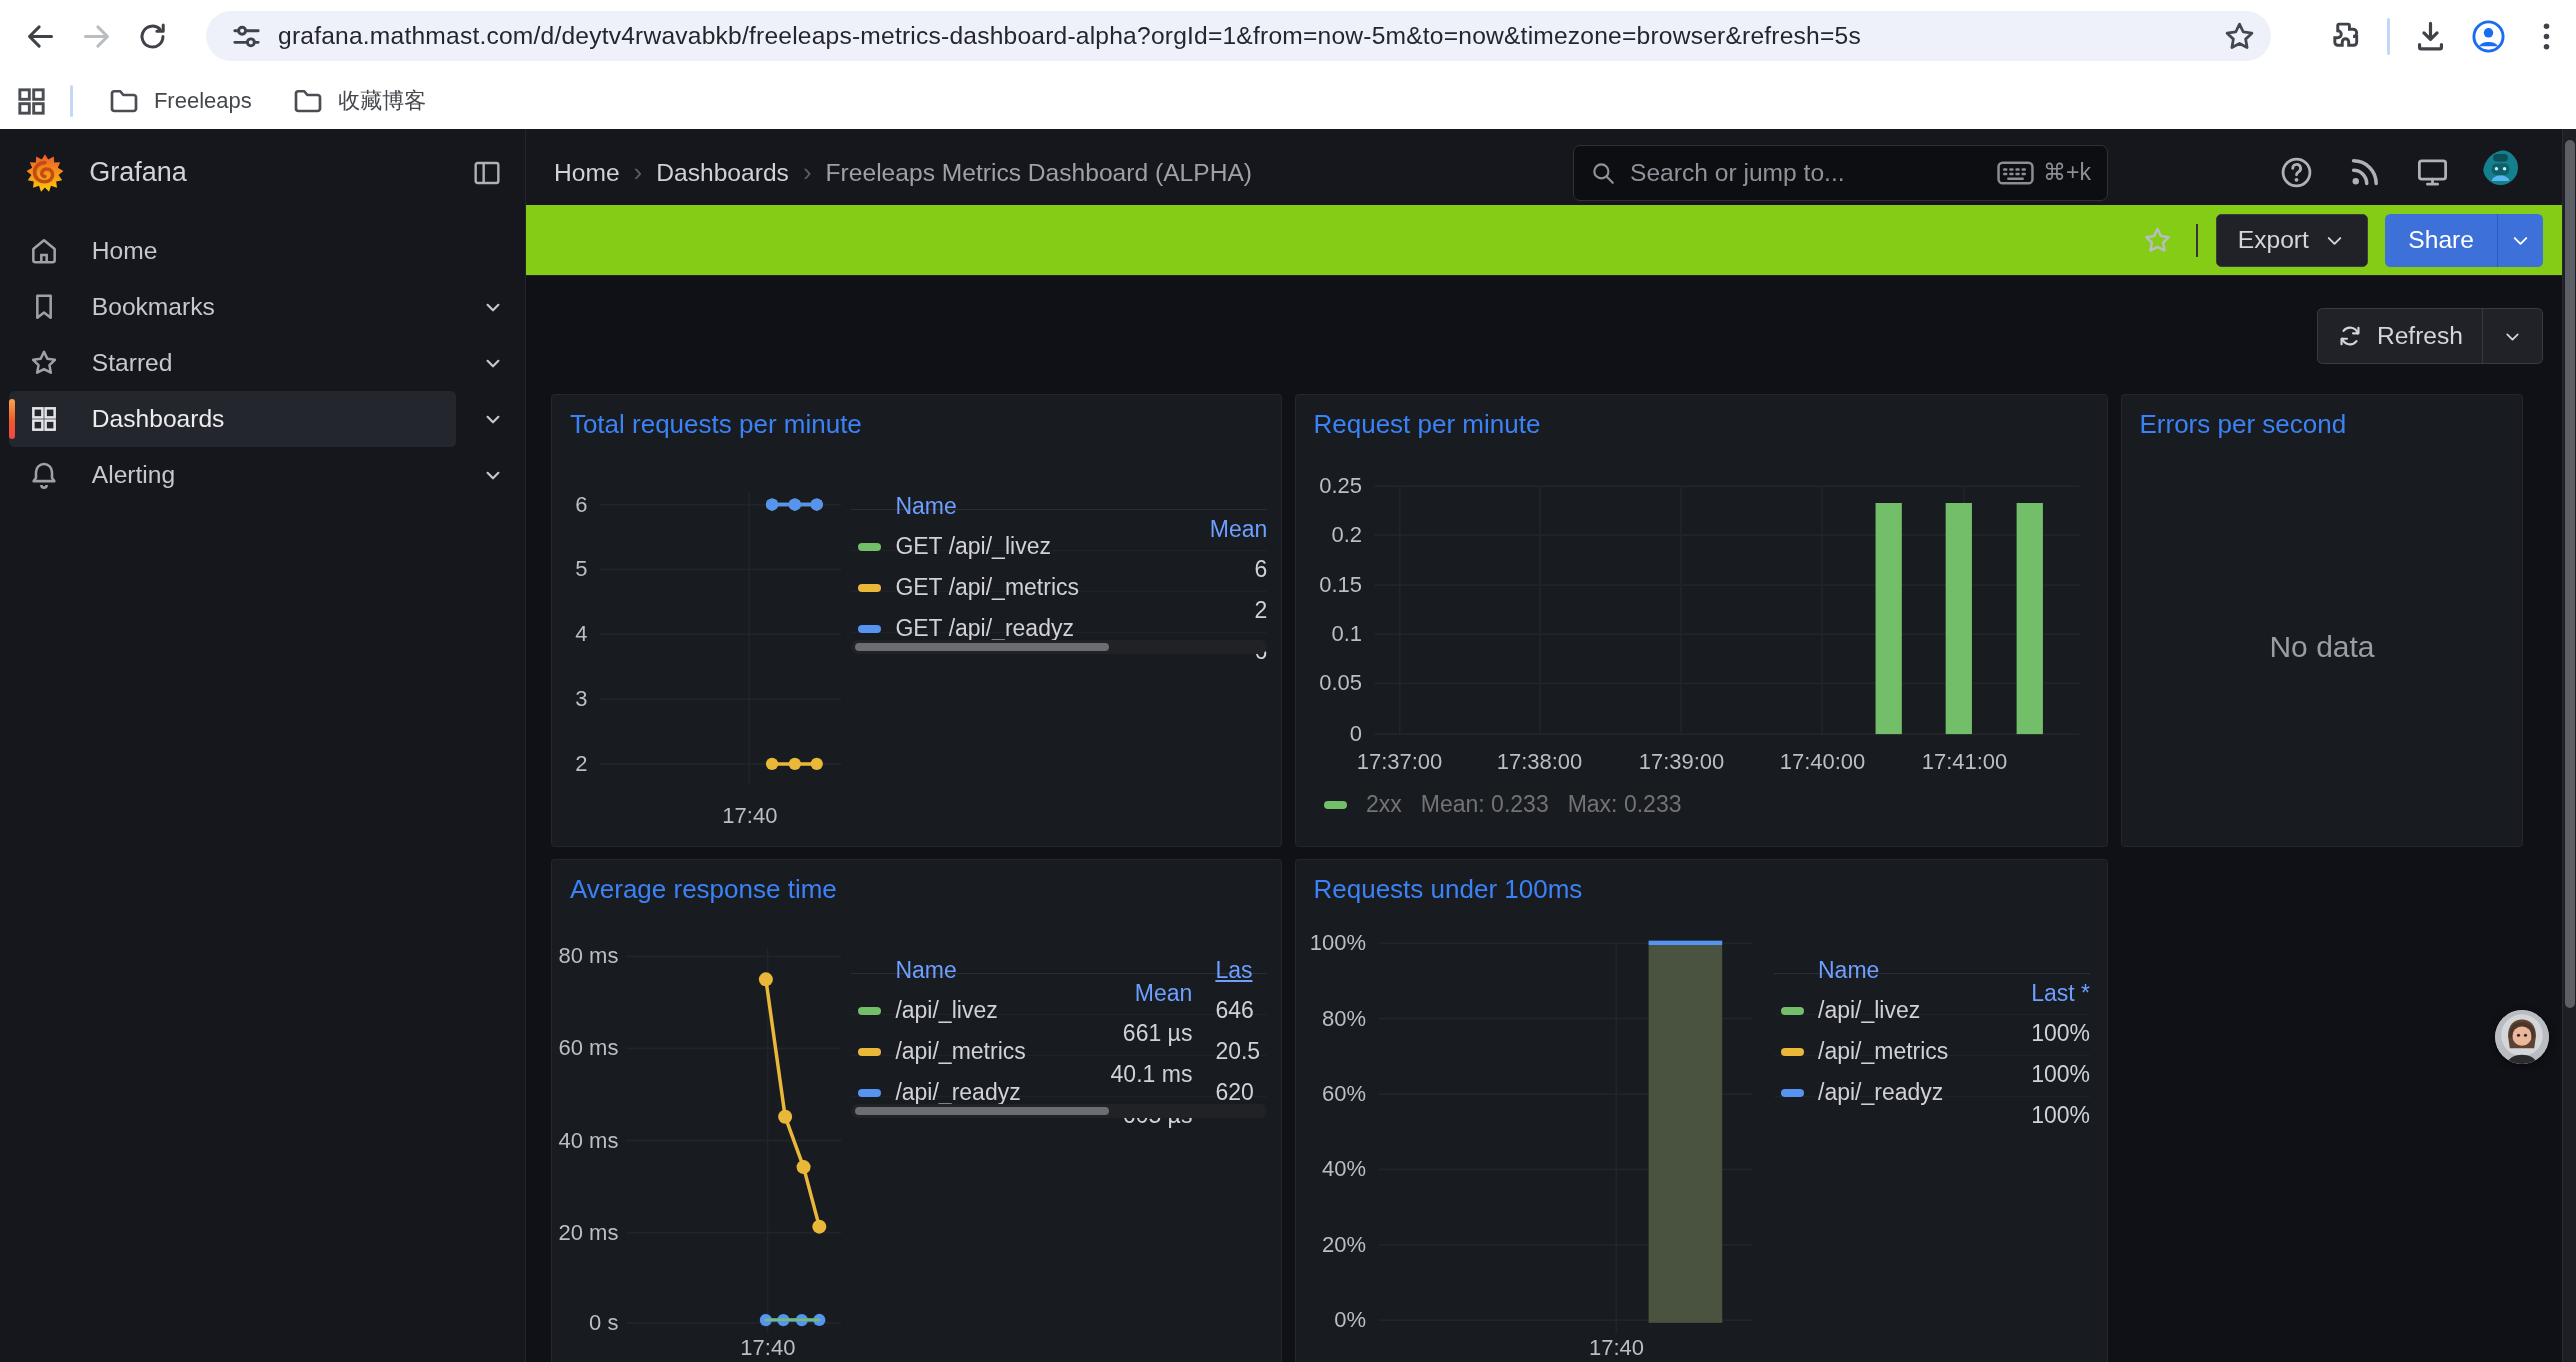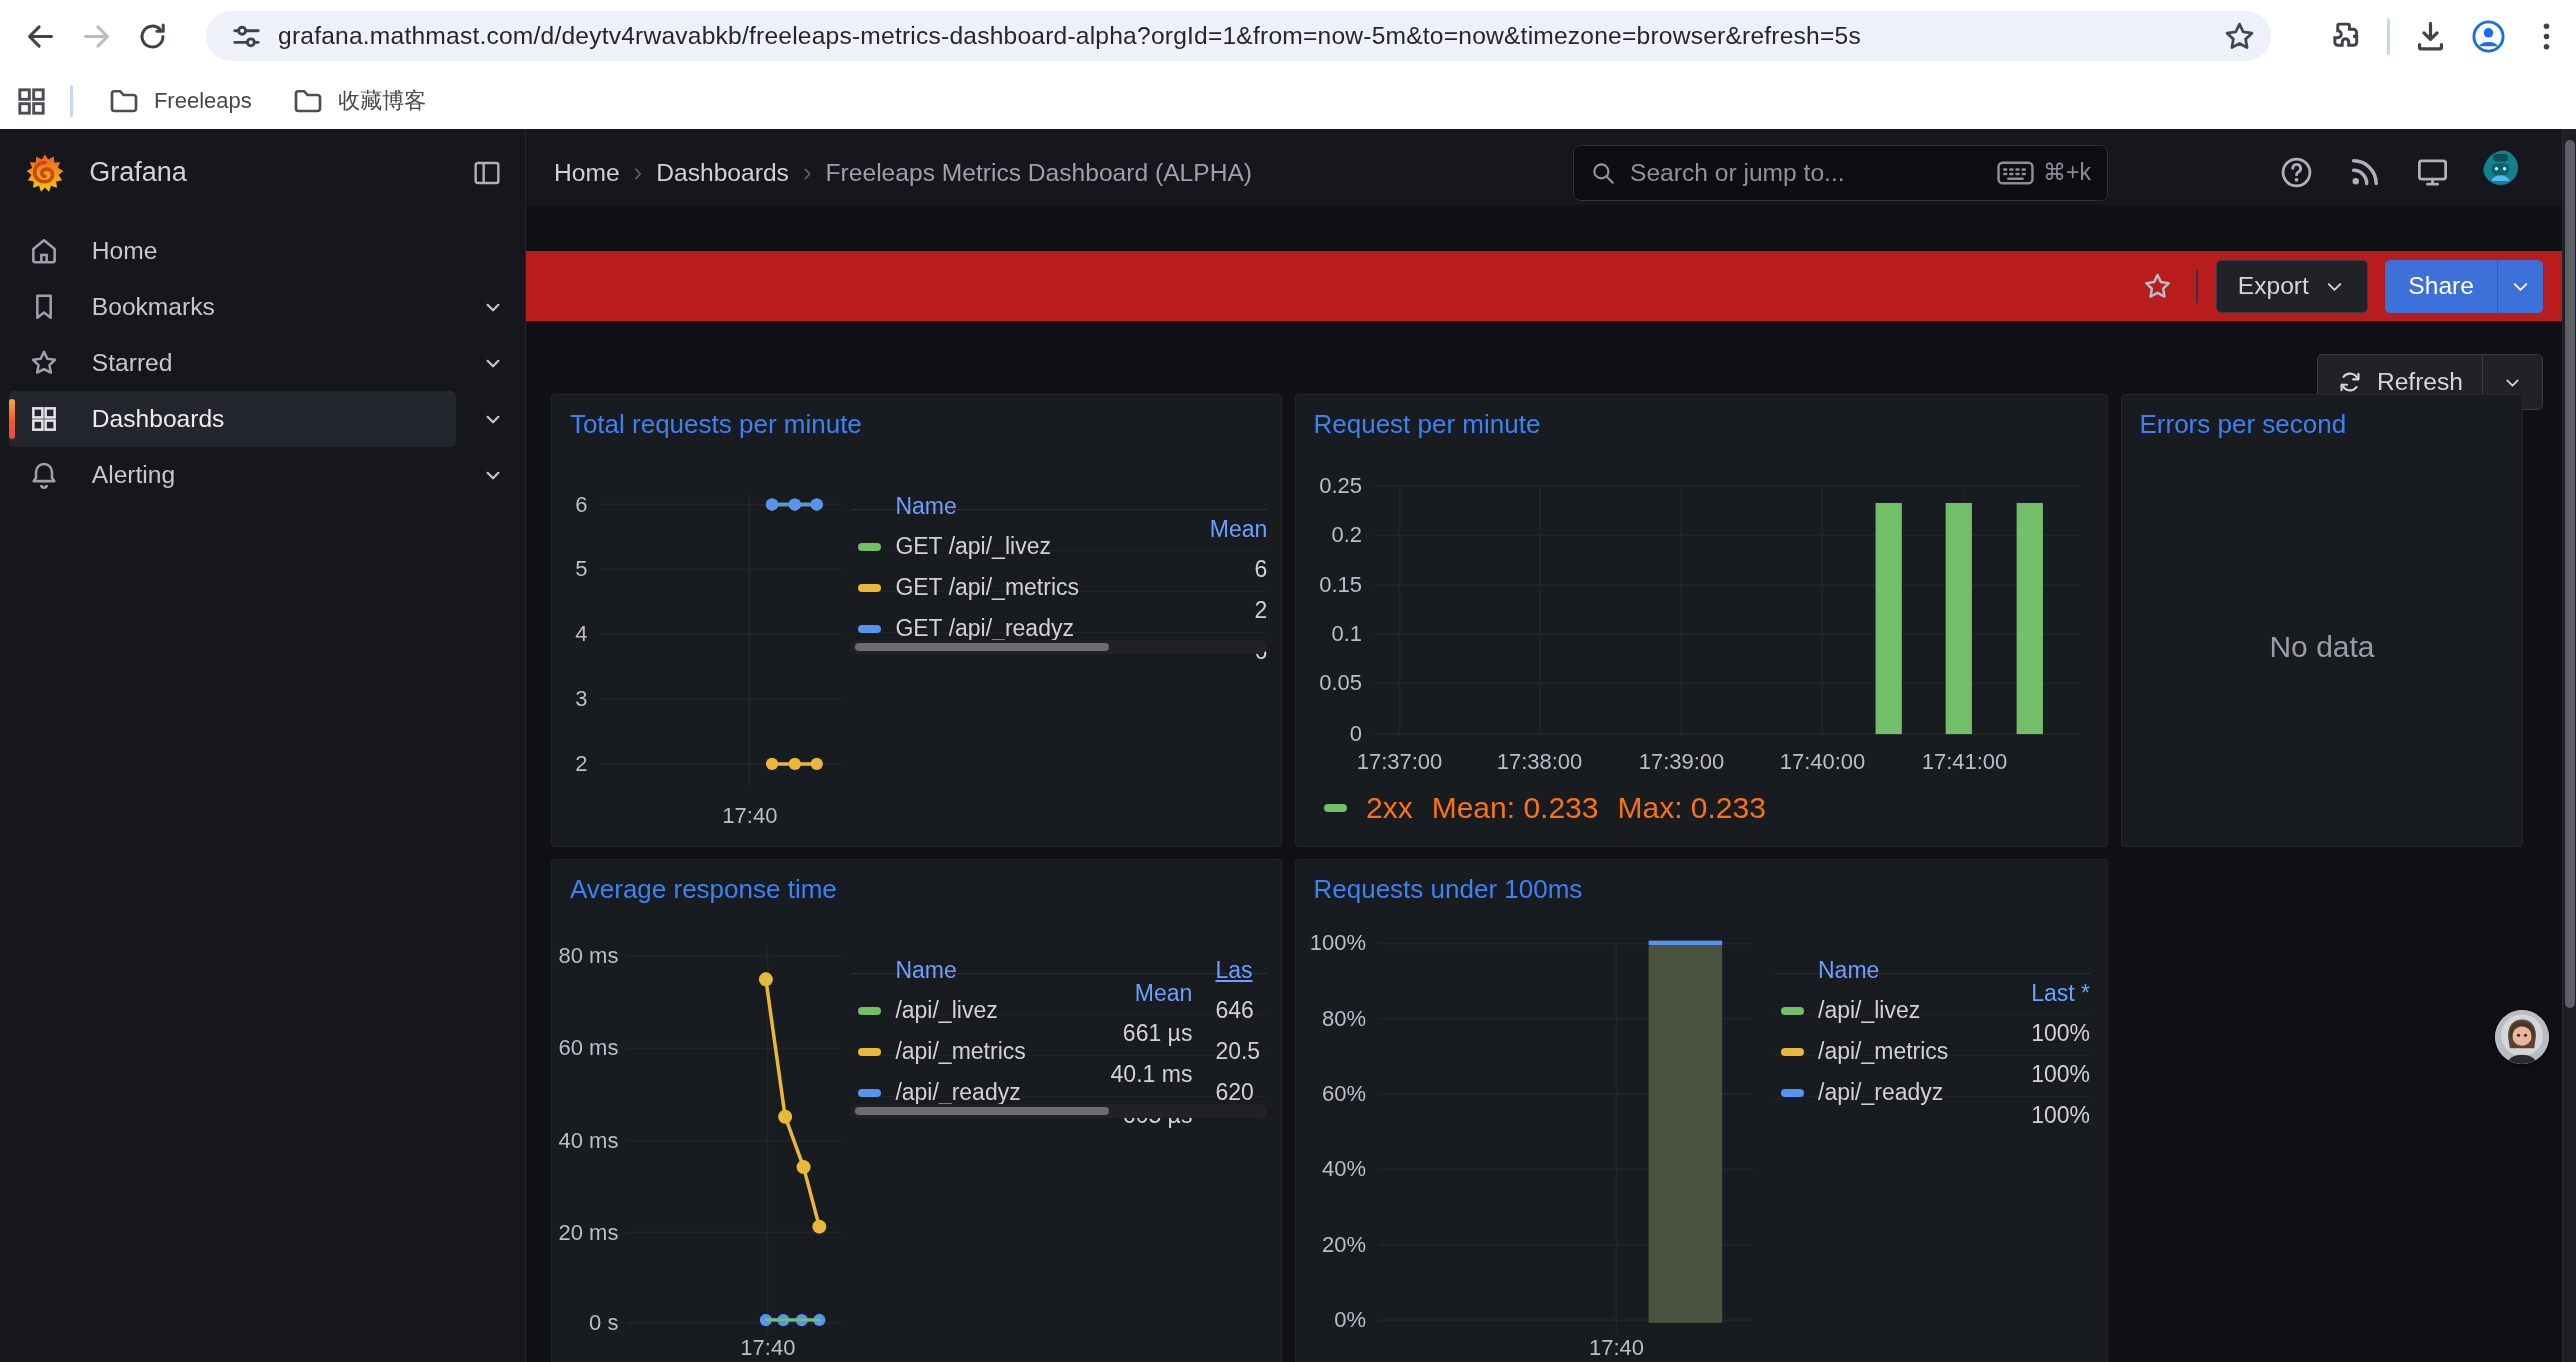--- a/index.html
+++ b/index.html
@@ -60,21 +60,21 @@
   .nav-label { font-size:24.6px; color:#c6c8ce; }
   .nav-row.active .nav-item { background:#24262e; }
   .nav-row.active .nav-label { color:#eceded; }
   .accent { position:absolute; left:0; top:8px; width:6.1px; height:40px; border-radius:3.5px;
     background:linear-gradient(180deg,#f8a44c,#f05a28 55%,#eb4747); }
   .nav-chev { margin-left:auto; margin-right:19px; width:26px; height:26px; }
 
   
   .main { flex:1; position:relative; background:#101116; }
   .actions-row { height:71px; border-bottom:0.9px solid #222329; display:flex; align-items:center;
-    justify-content:flex-end; gap:17.5px; padding-right:33px; background:#b91c1c;margin-top:46px; }
+    justify-content:flex-end; gap:17.5px; padding-right:33px; background:#84cc16; }
   .icon-btn { width:42px; height:42px; display:flex; align-items:center; justify-content:center; border-radius:5.3px; }
   .vdiv { width:1.8px; height:33px; background:#33353b; }
   .btn { height:53px; display:flex; align-items:center; font-size:24.6px; font-weight:500; border-radius:5.3px; }
   .btn-secondary { background:#212228; border:0.9px solid #393b42; color:#d5d6db; padding:0 21px; gap:14px; }
   .btn-split-share { display:flex; }
   .share-main { background:#3d71d9; color:#ffffff; padding:0 23px; border-radius:5.3px 0 0 5.3px; height:53px;
     display:flex; align-items:center; font-size:24.6px; font-weight:500; }
   .share-chev { background:#3d71d9; width:46px; border-left:1.8px solid #2c5cba; border-radius:0 5.3px 5.3px 0;
     display:flex; align-items:center; justify-content:center; }
   .controls-row { height:117px; display:flex; justify-content:flex-end; align-items:flex-start;
@@ -103,21 +103,21 @@
   .lg4 .lrow { grid-template-columns:44px 1fr 123px 75px; }
   .lg5 .lrow { grid-template-columns:44px 1fr 105px; }
   .lsw { display:flex; align-items:center; }
   .lsw i { display:inline-block; width:23px; height:8px; border-radius:4.4px; margin-left:7px; }
   .lval { text-align:right;margin-top:46px; }
   .llast { padding-left:23px; overflow:hidden; white-space:nowrap; }
   .lhead .llast { padding-left:23px;text-decoration:underline; }
   .lscroll { height:14px; background:#212226; border-radius:7px; margin-top:7px; position:relative; }
   .lthumb { position:absolute; left:3.5px; top:2.6px; height:8.8px; width:61%; background:#6a6d73; border-radius:4.4px; }
   .p2legend { position:absolute; left:28px; top:396px; display:flex; align-items:center; gap:19px;
-    font-size:30px; color:#f97316; }
+    font-size:23px; color:#737373; }
   .p2legend i { display:inline-block; width:23px; height:8px; border-radius:4.4px; }
 
   
   .vscroll { position:absolute; top:129px; right:0; bottom:0; width:14px; background:#1e1f24;
     border-left:0.9px solid #2a2b30; }
   .vthumb { position:absolute; left:1.8px; top:10.5px; width:10.5px; height:868px; background:#5d5f66; border-radius:6.1px; }
   .assistant { position:absolute; left:2495px; top:1010px; width:54px; height:54px; border-radius:50%;
     background:#b9bcc0; box-shadow:0 1.8px 7px rgba(0,0,0,.5); overflow:hidden; z-index:30; }
 </style>
 </head>

